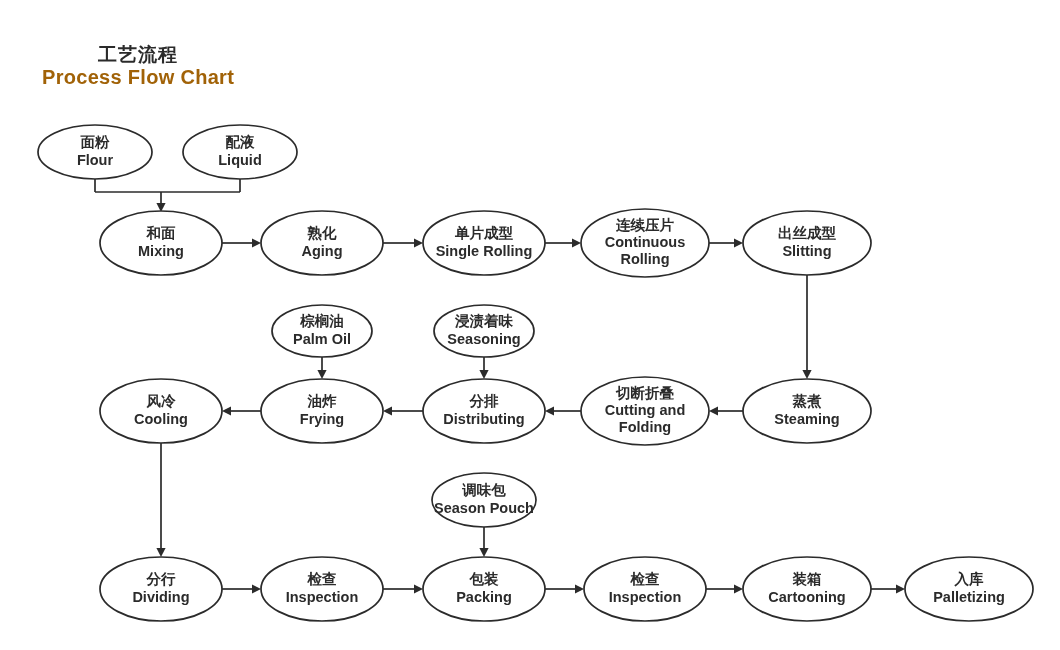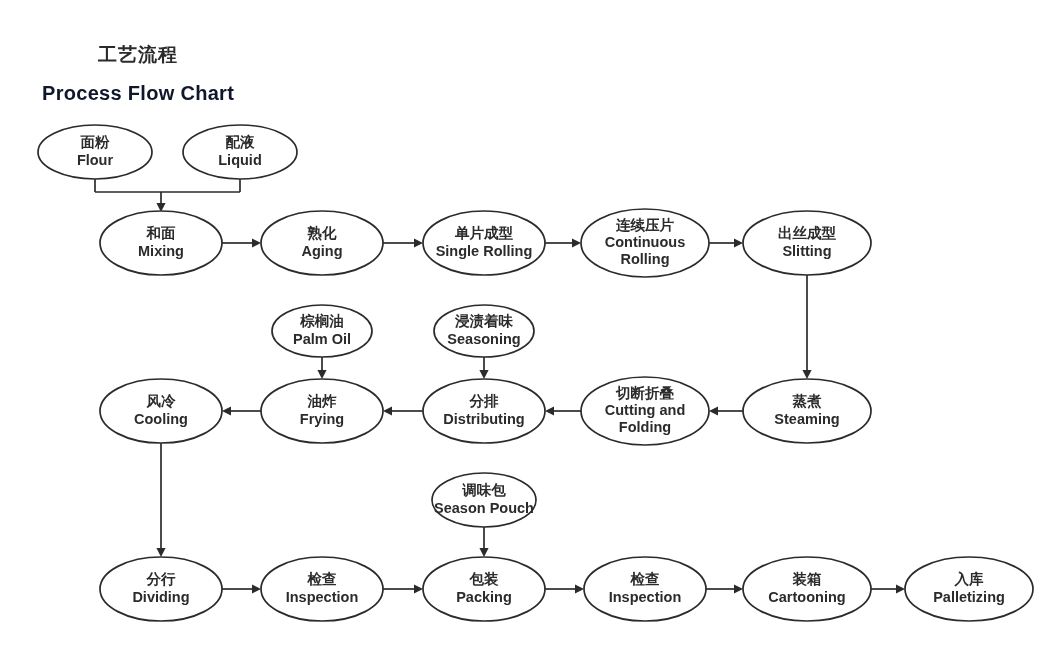--- a/index.html
+++ b/index.html
@@ -40,23 +40,22 @@
     font-size: 19px;
     font-weight: bold;
     color: #2b2b2b;
     letter-spacing: 1px;
     padding-left: 56px;
   }
   .title-en {
     display: block;
     font-size: 20px;
     font-weight: bold;
-    color: #0f172a;
+    color: #a16207;
     letter-spacing: 0.3px;
-    margin-top: 16px;
   }
   .node-ellipse {
     fill: #ffffff;
     stroke: #2b2b2b;
     stroke-width: 1.7;
   }
   .node-label-cn {
     font-family: "DejaVu Sans", "Liberation Sans", sans-serif;
     font-size: 14.5px;
     font-weight: bold;

